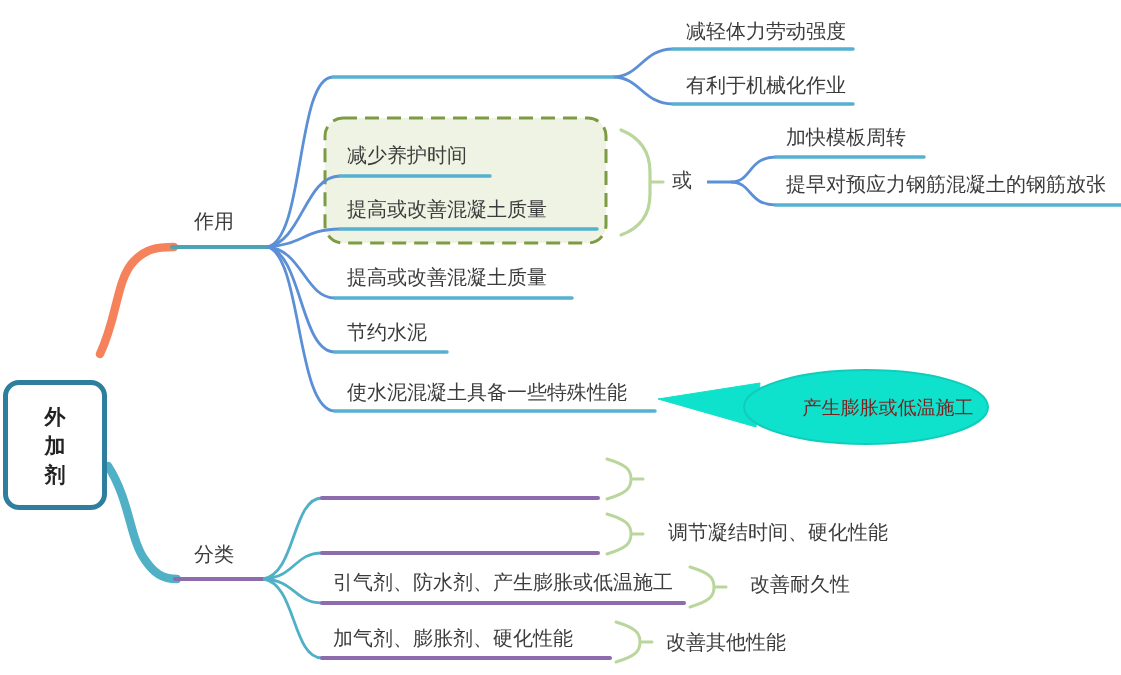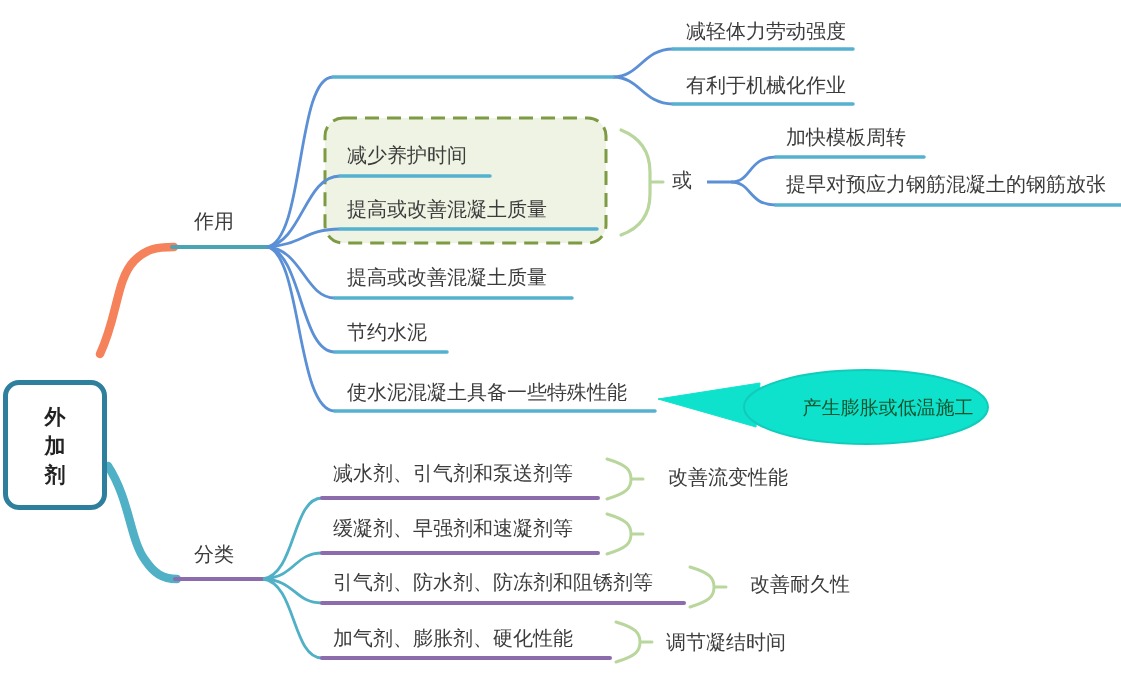--- a/index.html
+++ b/index.html
@@ -14,21 +14,21 @@
   .canvas{position:relative;width:1121px;height:675px;background:#ffffff;
     font-family:"Liberation Sans","DejaVu Sans",sans-serif;overflow:hidden;}
   svg.wires{position:absolute;left:0;top:0;}
   .label{position:absolute;font-size:20px;line-height:26px;color:var(--text);white-space:nowrap;}
   .root-box{position:absolute;left:3px;top:348px;width:104px;height:130px;
     border:5px solid var(--root-border);border-radius:16px;background:#fff;
     display:flex;align-items:center;justify-content:center;margin-top:32px;}
   .root-label{width:26px;font-size:21px;font-weight:bold;line-height:29px;
     text-align:center;word-break:break-all;color:#222222;}
   .callout-label{position:absolute;left:744px;top:395px;width:288px;
-    text-align:center;font-size:19px;line-height:25px;color:#14532d;white-space:nowrap;}
+    text-align:center;font-size:19px;line-height:25px;color:#7f1d1d;white-space:nowrap;}
 </style>
 </head>
 <body>
 
 <div class="canvas">
 
   <svg class="wires" width="1121" height="675" viewBox="0 0 1121 675">
 
     <path d="M 100 354 C 118 316, 116 280, 134 261 C 146 249, 156 247, 174 247" fill="none" style="stroke:var(--branch-action)" stroke-width="8.5" stroke-linecap="round"></path>
     <path d="M 108 466 C 130 500, 130 540, 145 560 C 154 573, 162 579, 177 579" fill="none" style="stroke:var(--branch-class)" stroke-width="8.5" stroke-linecap="round"></path>
@@ -97,22 +97,20 @@
   <div class="label" style="left:347px;top:196px;">提高或改善混凝土质量</div>
   <div class="label" style="left:672px;top:167px;">或</div>
   <div class="label" style="left:786px;top:171px;">提早对预应力钢筋混凝土的钢筋放张</div>
   <div class="label" style="left:786px;top:124px;">加快模板周转</div>
 
   <div class="label" style="left:347px;top:264px;">提高或改善混凝土质量</div>
   <div class="label" style="left:347px;top:319px;">节约水泥</div>
   <div class="label" style="left:347px;top:379px;">使水泥混凝土具备一些特殊性能</div>
   <div class="callout-label">产生膨胀或低温施工</div>
 
-  <div class="label" style="left:333px;top:460px;">减水剂、引气剂和泵送剂等</div>
-  <div class="label" style="left:333px;top:515px;">缓凝剂、早强剂和速凝剂等</div>
-  <div class="label" style="left:333px;top:569px;">引气剂、防水剂、防冻剂和阻锈剂等</div>
+  <div class="label" style="left:333px;top:569px;">引气剂、防水剂、产生膨胀或低温施工</div>
   <div class="label" style="left:333px;top:625px;">加气剂、膨胀剂、硬化性能</div>
 
-  <div class="label" style="left:668px;top:464px;">改善流变性能</div>
+  <div class="label" style="left:668px;top:519px;">调节凝结时间、硬化性能</div>
   <div class="label" style="left:750px;top:573px;font-family:Liberation Mono, monospace;">改善耐久性</div>
-  <div class="label" style="left:666px;top:629px;">调节凝结时间</div>
+  <div class="label" style="left:666px;top:629px;">改善其他性能</div>
 
 </div>
 
 </body></html>

